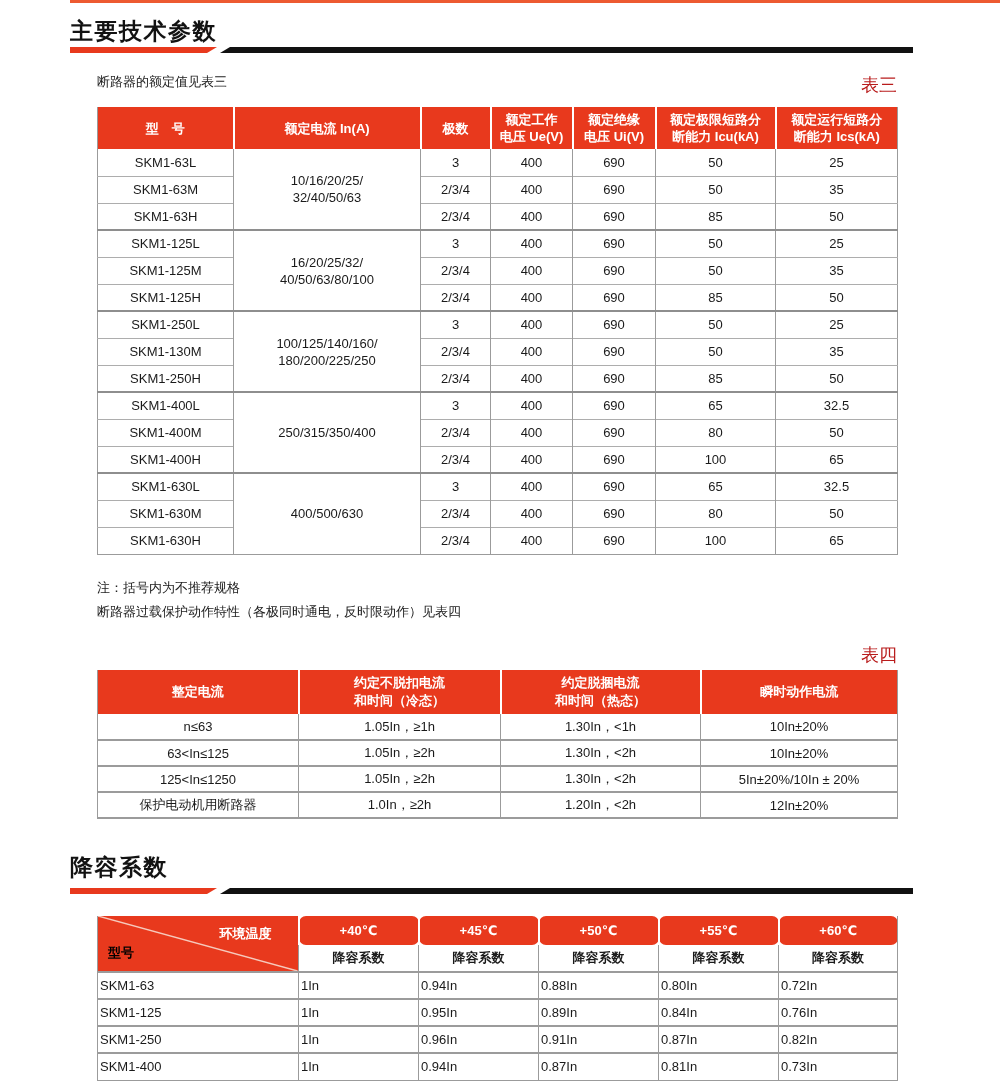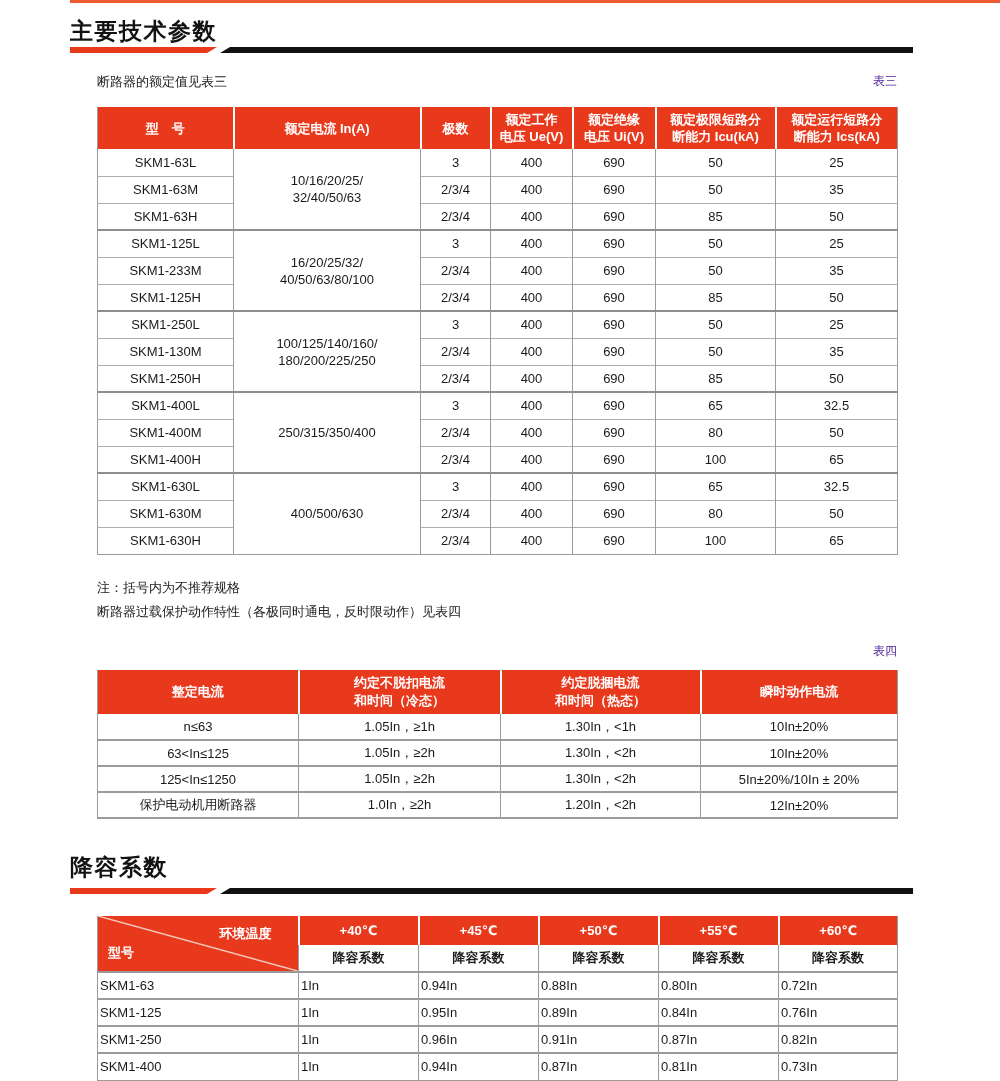--- a/index.html
+++ b/index.html
@@ -14,21 +14,21 @@
   #title1{top:16px;}
   #title2{top:852px;}
 
   .rule{position:absolute;left:70px;width:843px;height:6px;display:flex;}
   #rule1{top:47px;}
   #rule2{top:888px;}
   .rule-red{width:147px;background:var(--accent);clip-path:polygon(0 0,100% 0,calc(100% - 10px) 100%,0 100%);}
   .rule-black{flex:1;margin-left:3px;background:#111;clip-path:polygon(10px 0,100% 0,100% 100%,0 100%);}
 
   .intro{position:absolute;left:97px;top:73px;font-size:13px;color:#222;}
-  .tag{position:absolute;left:97px;width:800px;text-align:right;font-size:12px;color:#4c1d95;}
+  .tag{position:absolute;left:97px;width:800px;text-align:right;font-size:18px;color:#b91c1c;}
   #tag3{top:73px;}
   #tag4{top:643px;}
 
   table{border-collapse:collapse;table-layout:fixed;font-size:13px;color:var(--ink);}
   th,td{padding:0 2px;}
 
   
   .t3{position:absolute;left:97px;top:107px;width:800px;border:1px solid var(--grid);border-top:none;}
   .t3 th{background:var(--accent);color:#fff;font-weight:bold;height:42px;line-height:17px;
          white-space:pre-line;text-align:center;vertical-align:middle;border-left:2px solid #fff;}
@@ -49,29 +49,29 @@
          white-space:pre-line;text-align:center;vertical-align:middle;border-left:2px solid #fff;}
   .t4 th:first-child{border-left:none;}
   .t4 td{height:26px;text-align:center;vertical-align:middle;
          border-left:1px solid var(--grid);border-top:2px solid var(--grid);}
   .t4 td:first-child{border-left:none;}
   .t4 tbody tr:first-child td{border-top:none;}
 
   
   .t5{position:absolute;left:97px;top:916px;width:800px;border:1px solid var(--grid);border-top:none;}
   .t5 th{background:var(--accent);color:#fff;font-weight:bold;text-align:center;vertical-align:middle;}
-  .t5 th.temp{height:29px;border-left:2px solid #fff;}
+  .t5 th.temp{height:29px;border-left:2px solid #fff;border-radius:7px;}
   .t5 th.corner{position:relative;padding:4px;border-left:none;}
   .t5 td.sub{height:27px;text-align:center;font-weight:bold;color:#1a1a1a;background:#fff;
              border-left:1px solid var(--grid);}
   .t5 td.val{height:27px;text-align:left;border-left:1px solid var(--grid);border-top:2px solid var(--grid);}
   .t5 td.val:first-child{border-left:none;}
   .corner-svg{position:absolute;left:0;top:0;width:100%;height:100%;display:block;}
   .c-top{position:absolute;top:9px;right:26px;font-size:13px;font-weight:bold;color:#fff;}
-  .c-bot{position:absolute;bottom:9px;left:10px;font-size:13px;font-weight:bold;color:#ffffff;}
+  .c-bot{position:absolute;bottom:9px;left:10px;font-size:13px;font-weight:bold;color:#000000;}
 </style>
 </head>
 <body>
 
 <div class="page">
   <div class="top-line"></div>
 
   <h1 class="sec-title" id="title1">主要技术参数</h1>
   <div class="rule" id="rule1">
     <span class="rule-red"></span>
@@ -137,21 +137,21 @@
           <td>SKM1-125L</td>
           <td rowspan="3">16/20/25/32/
 40/50/63/80/100</td>
           <td>3</td>
           <td>400</td>
           <td>690</td>
           <td>50</td>
           <td>25</td>
         </tr>
         <tr>
-          <td>SKM1-233M</td>
+          <td>SKM1-125M</td>
           <td>2/3/4</td>
           <td>400</td>
           <td>690</td>
           <td>50</td>
           <td>35</td>
         </tr>
         <tr>
           <td>SKM1-125H</td>
           <td>2/3/4</td>
           <td>400</td>

